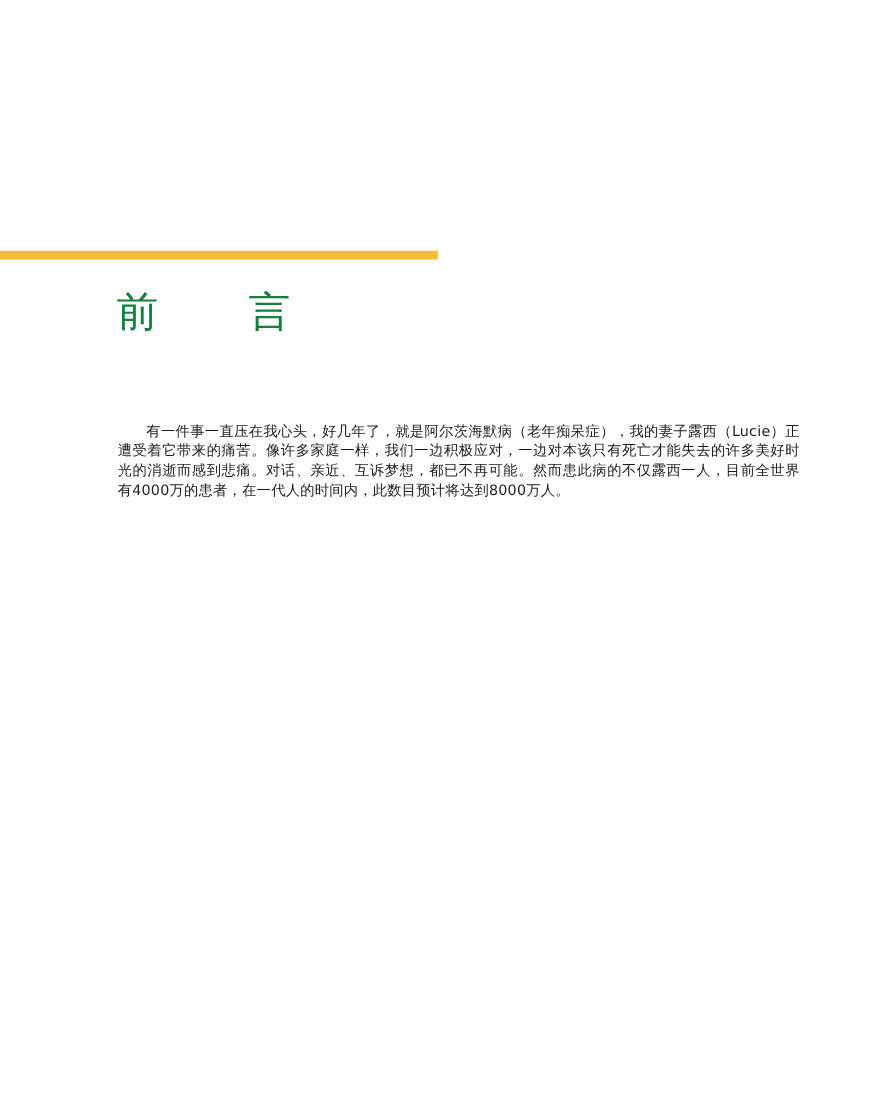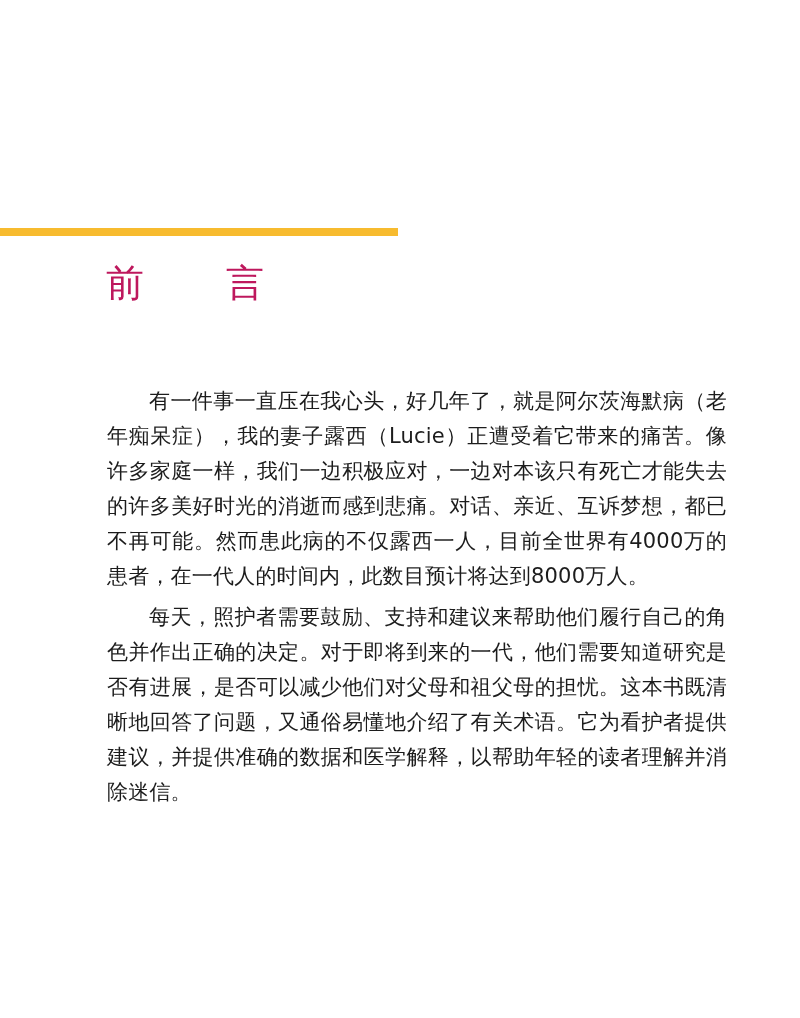--- a/index.html
+++ b/index.html
@@ -23,48 +23,47 @@
       height: 8px;
       background: #f7bb2f;
     }
     .page-title {
       position: absolute;
       left: 106px;
       top: 258px;
       margin: 0;
       font-size: 38px;
       font-weight: normal;
-      color: #be185d;
+      color: #15803d;
       line-height: 50px;
       white-space: nowrap;
     }
     .page-title .char {
       display: inline-block;
       width: 120px;
     }
     .body-text {
       position: absolute;
       left: 107px;
       top: 384px;
       width: 620px;
     }
     .body-text p {
       margin: 0 0 6px 0;
-      font-size: 21px;
-      line-height: 35px;
+      font-size: 13px;
+      line-height: 18px;
       text-indent: 2em;
       text-align: justify;
       letter-spacing: 0.2px;
     }
   </style>
 </head>
 <body>
 
 <div class="accent-bar"></div>
 
 <h1 class="page-title">
   <span class="char">前</span><span class="char">言</span>
 </h1>
 
 <div class="body-text">
   <p>有一件事一直压在我心头，好几年了，就是阿尔茨海默病（老年痴呆症），我的妻子露西（Lucie）正遭受着它带来的痛苦。像许多家庭一样，我们一边积极应对，一边对本该只有死亡才能失去的许多美好时光的消逝而感到悲痛。对话、亲近、互诉梦想，都已不再可能。然而患此病的不仅露西一人，目前全世界有4000万的患者，在一代人的时间内，此数目预计将达到8000万人。</p>
-  <p>每天，照护者需要鼓励、支持和建议来帮助他们履行自己的角色并作出正确的决定。对于即将到来的一代，他们需要知道研究是否有进展，是否可以减少他们对父母和祖父母的担忧。这本书既清晰地回答了问题，又通俗易懂地介绍了有关术语。它为看护者提供建议，并提供准确的数据和医学解释，以帮助年轻的读者理解并消除迷信。</p>
 </div>
 
 </body></html>

